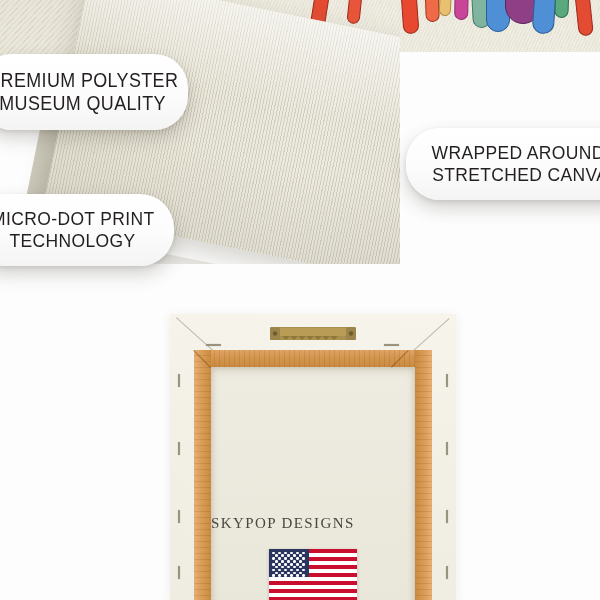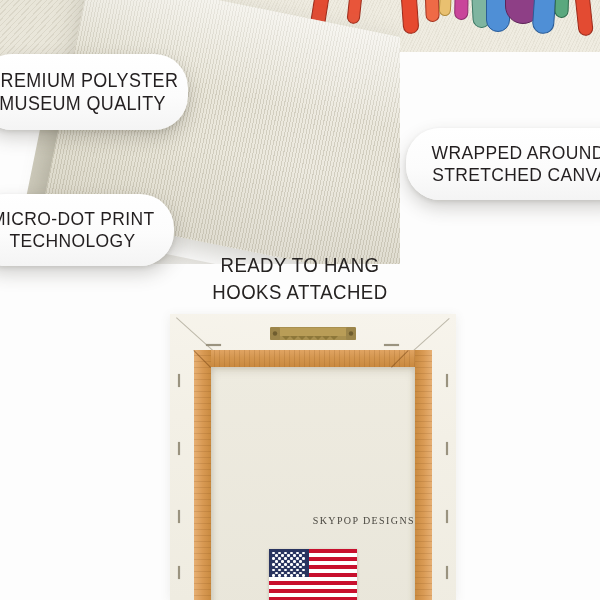--- a/index.html
+++ b/index.html
@@ -135,23 +135,23 @@
   .bar-right{right:0;top:0;width:17px;bottom:0;background:linear-gradient(270deg,#e7b074 0%,#d99a54 50%,#c98a40 100%);}
   .miter{position:absolute;width:24px;height:24px;border-top:1px solid rgba(120,70,20,.55);transform-origin:top left;}
   .miter-l{left:0;top:0;transform:rotate(45deg);}
   .miter-r{right:0;top:0;transform:rotate(-45deg) translateX(-24px);}
   .inner-panel{
     position:absolute;left:17px;top:17px;right:17px;bottom:0;
     background:linear-gradient(180deg,#eeebe0 0%,#e9e6da 100%);
     box-shadow:inset 0 4px 8px rgba(120,110,85,.18), inset 2px 0 5px rgba(120,110,85,.12), inset -2px 0 5px rgba(120,110,85,.12);
   }
   .brand{
-    position:absolute;left:0;right:0;top:148px;text-align:right;
+    position:absolute;left:0;right:0;top:148px;text-align:left;
     font-family:"Liberation Serif", serif;
-    font-size:10px;letter-spacing:1.4px;color:#4a4740;padding-left:12px;
+    font-size:15px;letter-spacing:1.4px;color:#4a4740;
   }
   .flag{
     position:absolute;left:50%;top:182px;transform:translateX(-50%);
     width:88px;height:52px;
     box-shadow:0 1px 3px rgba(80,70,50,.30);
     overflow:hidden;background:#ffffff;
   }
   .flag .stripes{position:absolute;inset:0;}
   .flag .stripe{position:absolute;left:0;right:0;background:#c8102e;}
   .flag .canton{position:absolute;left:0;top:0;width:39.6px;height:28px;background:#2a3560;}
@@ -201,24 +201,20 @@
   <div class="pill pill-b">
     <span class="l1">WRAPPED AROUND</span>
     <span class="l2">STRETCHED CANVAS</span>
   </div>
 
   <div class="pill pill-c">
     <span class="l1">MICRO-DOT PRINT</span>
     <span class="l2">TECHNOLOGY</span>
   </div>
 
-  <div class="heading">
-    <span>READY TO HANG</span>
-    <span>HOOKS ATTACHED</span>
-  </div>
 
   <div class="canvas-back">
     <div class="fold fold-l"></div>
     <div class="fold fold-r"></div>
 
     <div id="staples">
         <div class="staple v" style="left: 8px; top: 60px;"></div>
         <div class="staple v" style="left: 8px; top: 128px;"></div>
         <div class="staple v" style="left: 8px; top: 196px;"></div>
         <div class="staple v" style="left: 8px; top: 252px;"></div>

